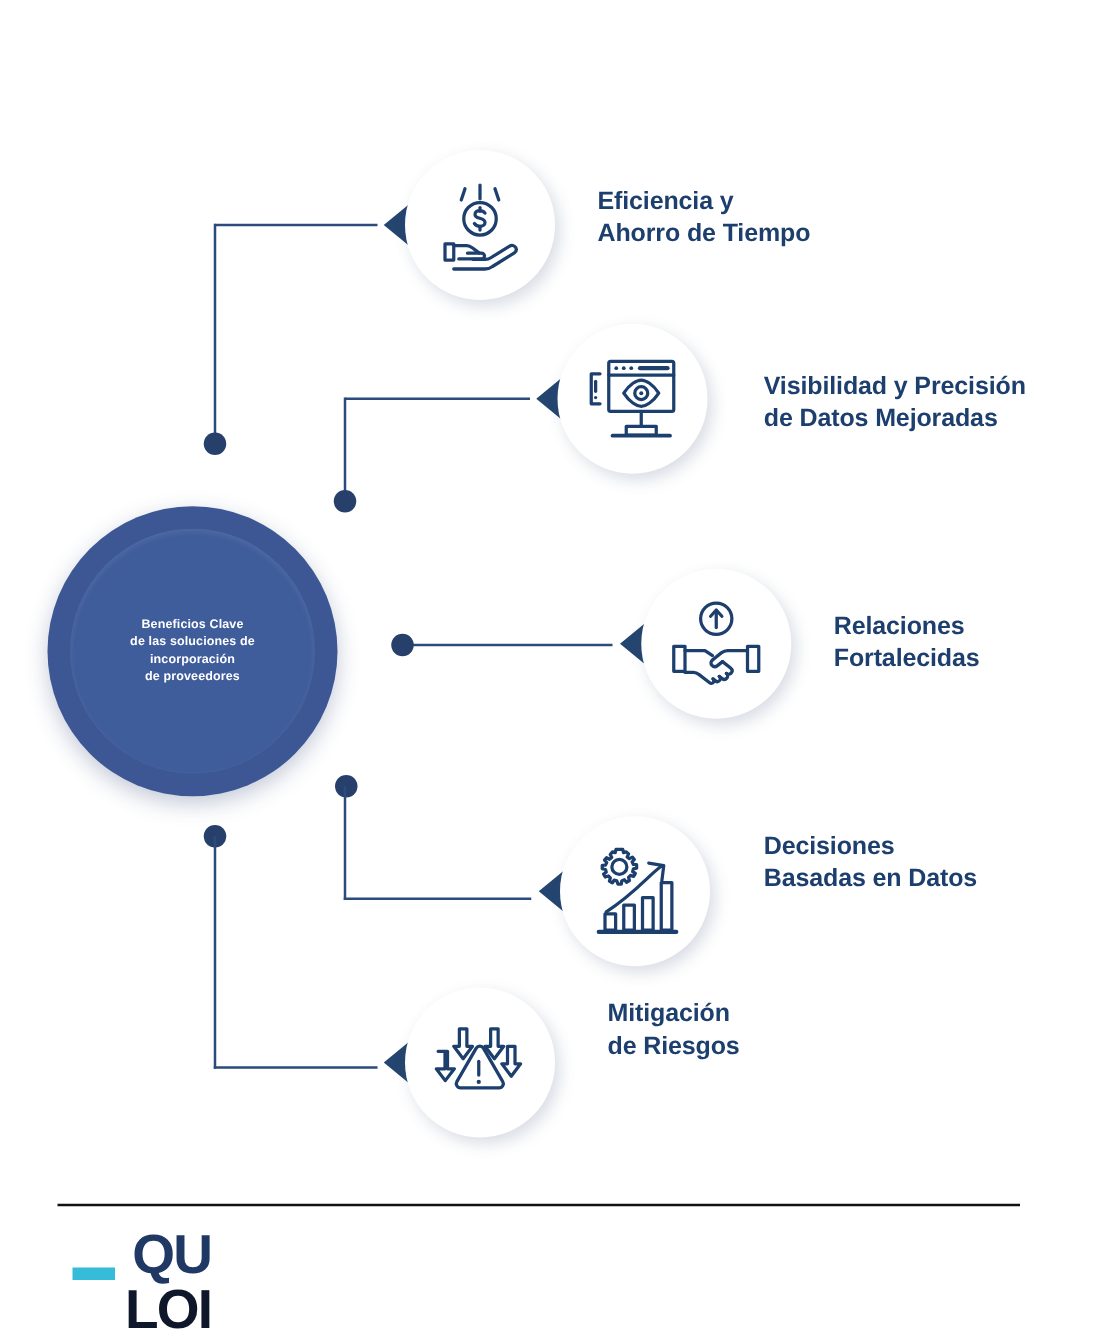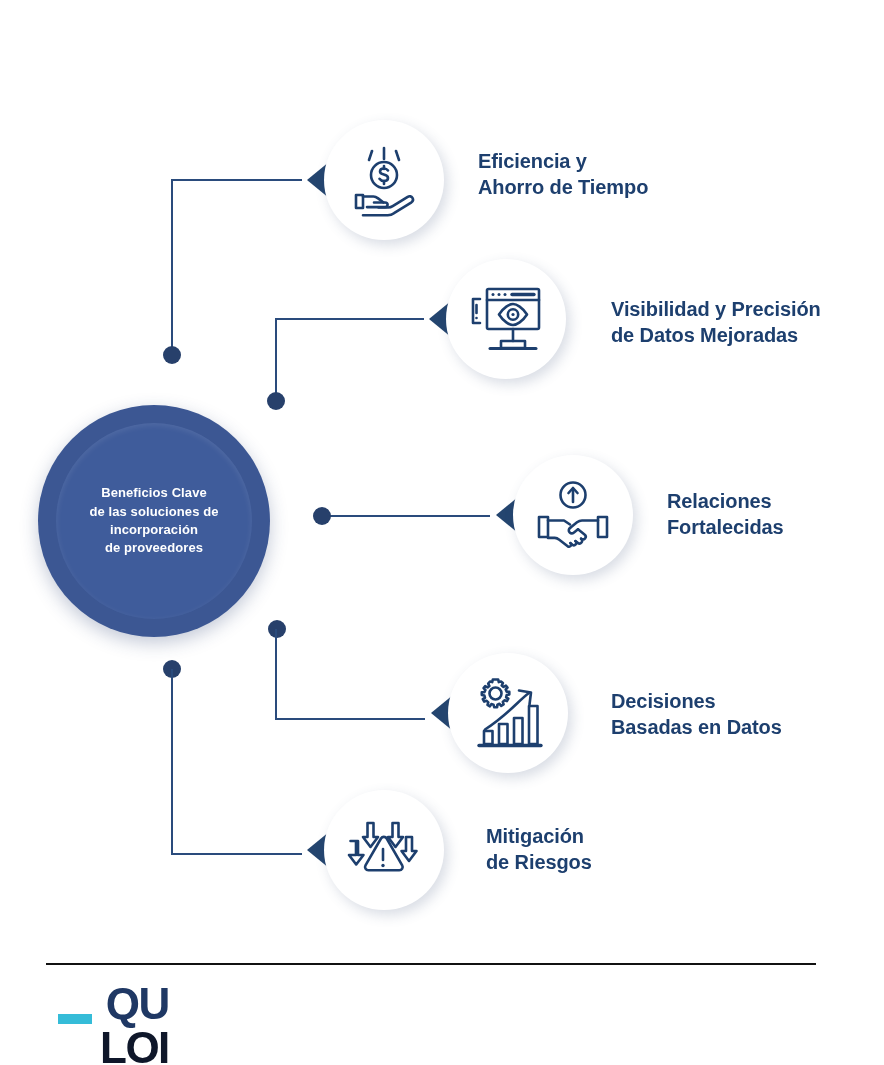--- a/index.html
+++ b/index.html
@@ -26,21 +26,21 @@
     position:absolute;
     left:18px; top:18px;
     width:196px; height:196px;
     border-radius:50%;
     background:#3f5c9b;
     box-shadow:inset 0 2px 6px rgba(255,255,255,.10);
     display:flex;align-items:center;justify-content:center;
   }
   .hub-text{
     color:#ffffff;
-    font-size:13px;
+    font-size:10px;
     font-weight:bold;
     line-height:1.42;
     text-align:center;
     white-space:pre-line;
     letter-spacing:.1px;
     padding:0 10px;
   }
 
   
   .conn-line{position:absolute;background:#2a4b7c;}
@@ -232,21 +232,21 @@
           <polyline points="48,13.5 60,15.5 58.5,27.5"></polyline>
           <rect x="13" y="54" width="8.5" height="13"></rect>
           <rect x="28" y="47" width="8.5" height="20"></rect>
           <rect x="43" y="41" width="8.5" height="26"></rect>
           <rect x="58" y="29" width="8.5" height="38"></rect>
           <line x1="8" y1="68.5" x2="70" y2="68.5" stroke-width="3.4"></line>
         </g>
       </svg>
     </div>
   </div>
-  <div class="node-label" style="left:611px;top:688px;width:260px;">Decisiones
+  <div class="node-label" style="left:611px;top:664px;width:260px;">Decisiones
 Basadas en Datos</div>
 
   <div class="node" style="left:299px;top:765px;width:170px;height:170px;">
     <div class="arc-wrap">
       <svg width="170" height="170" viewBox="0 0 170 170">
         <path d="M85 7 A78 78 0 1 0 85 163 A63 63 0 1 1 85 7 Z" fill="#24456f"></path>
         <polygon points="8,85 36,62 36,108" fill="#24456f"></polygon>
       </svg>
     </div>
     <div class="disc">
@@ -256,21 +256,21 @@
           <path d="M21.5 8h6v14h4.5L24.5 32 17 22h4.5V8z"></path>
           <path d="M46.5 8h6v14H57l-7.5 10L42 22h4.5V8z"></path>
           <path d="M60 22h6v14h4.5L63 46l-7.5-10H60V22z"></path>
           <path d="M36 23.5c1.3-2.2 4.4-2.2 5.7 0l15.5 26.8c1.3 2.2-.3 5-2.9 5H23.4c-2.6 0-4.2-2.8-2.9-5L36 23.5z" transform="translate(-1,0)"></path>
           <line x1="37" y1="34" x2="37" y2="45"></line>
           <circle cx="37" cy="50.5" r="1.7" fill="#1d3f6e" stroke="none"></circle>
         </g>
       </svg>
     </div>
   </div>
-  <div class="node-label" style="left:486px;top:823px;width:220px;">Mitigación
+  <div class="node-label" style="left:486px;top:798px;width:220px;">Mitigación
 de Riesgos</div>
 
   <div class="footer-rule"></div>
   <div class="logo">
     <span class="qu">QU</span>
       <span class="loi">LOI</span>
   </div>
   <div class="logo-tail"></div>
 
 </div>

